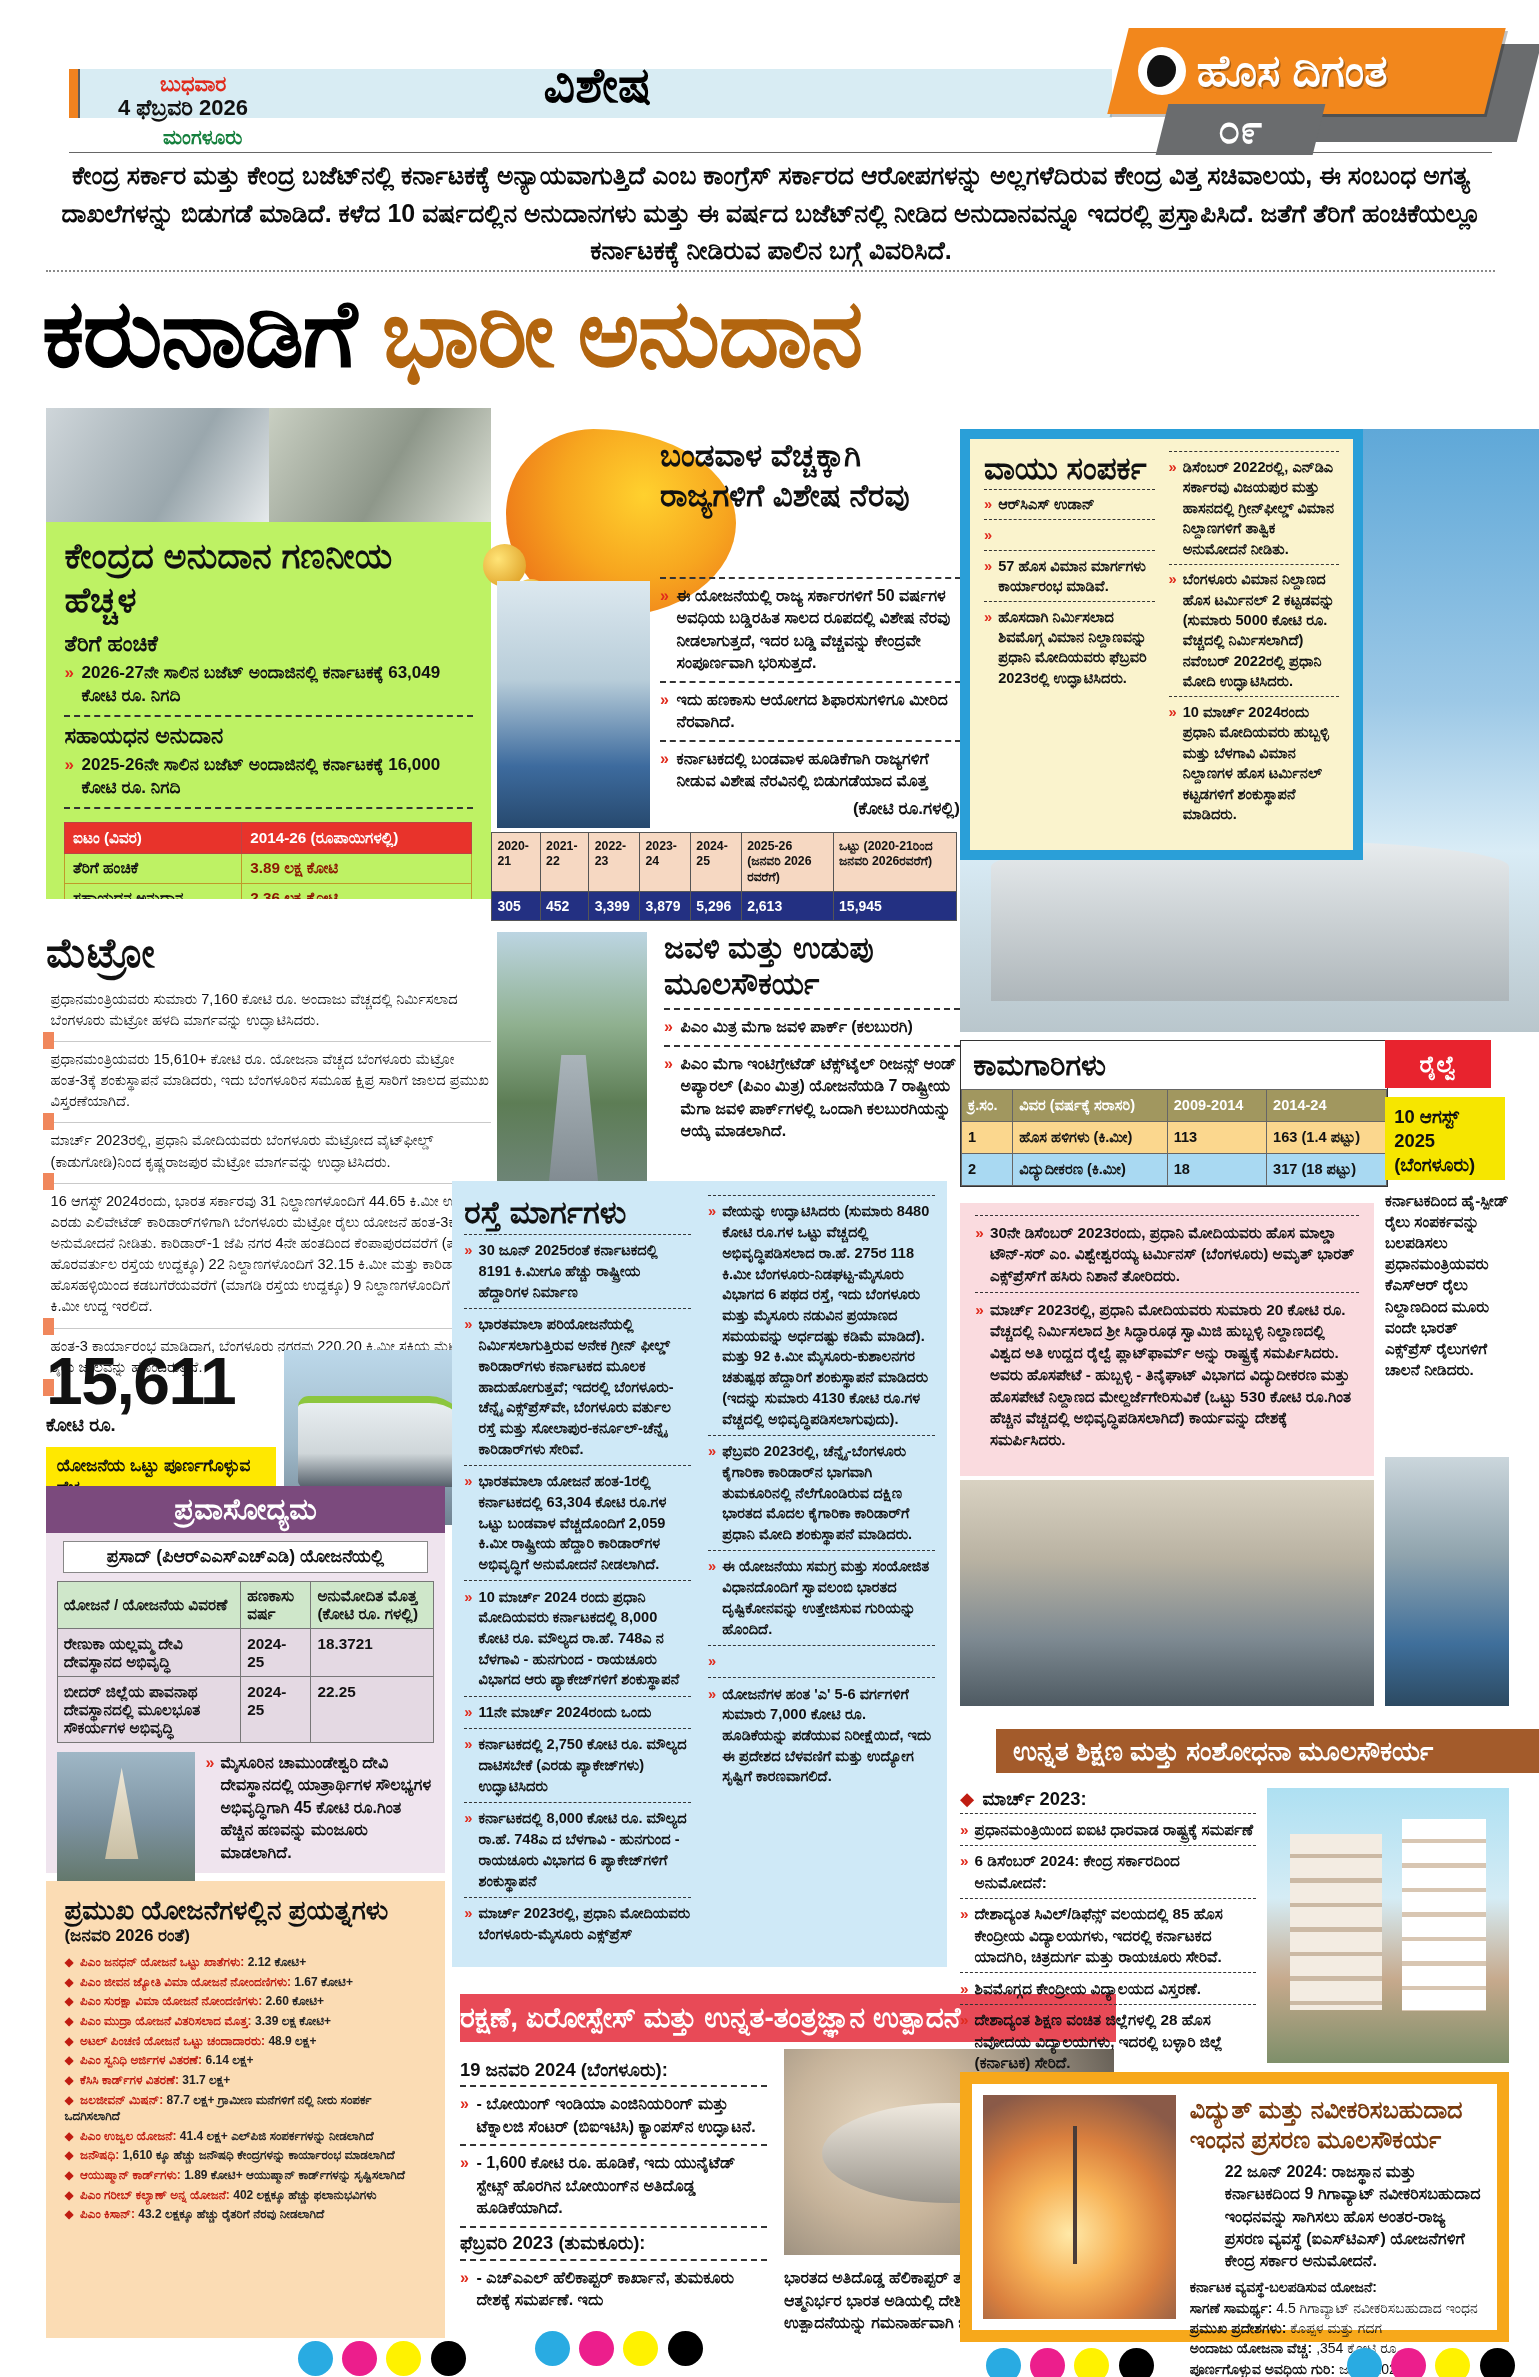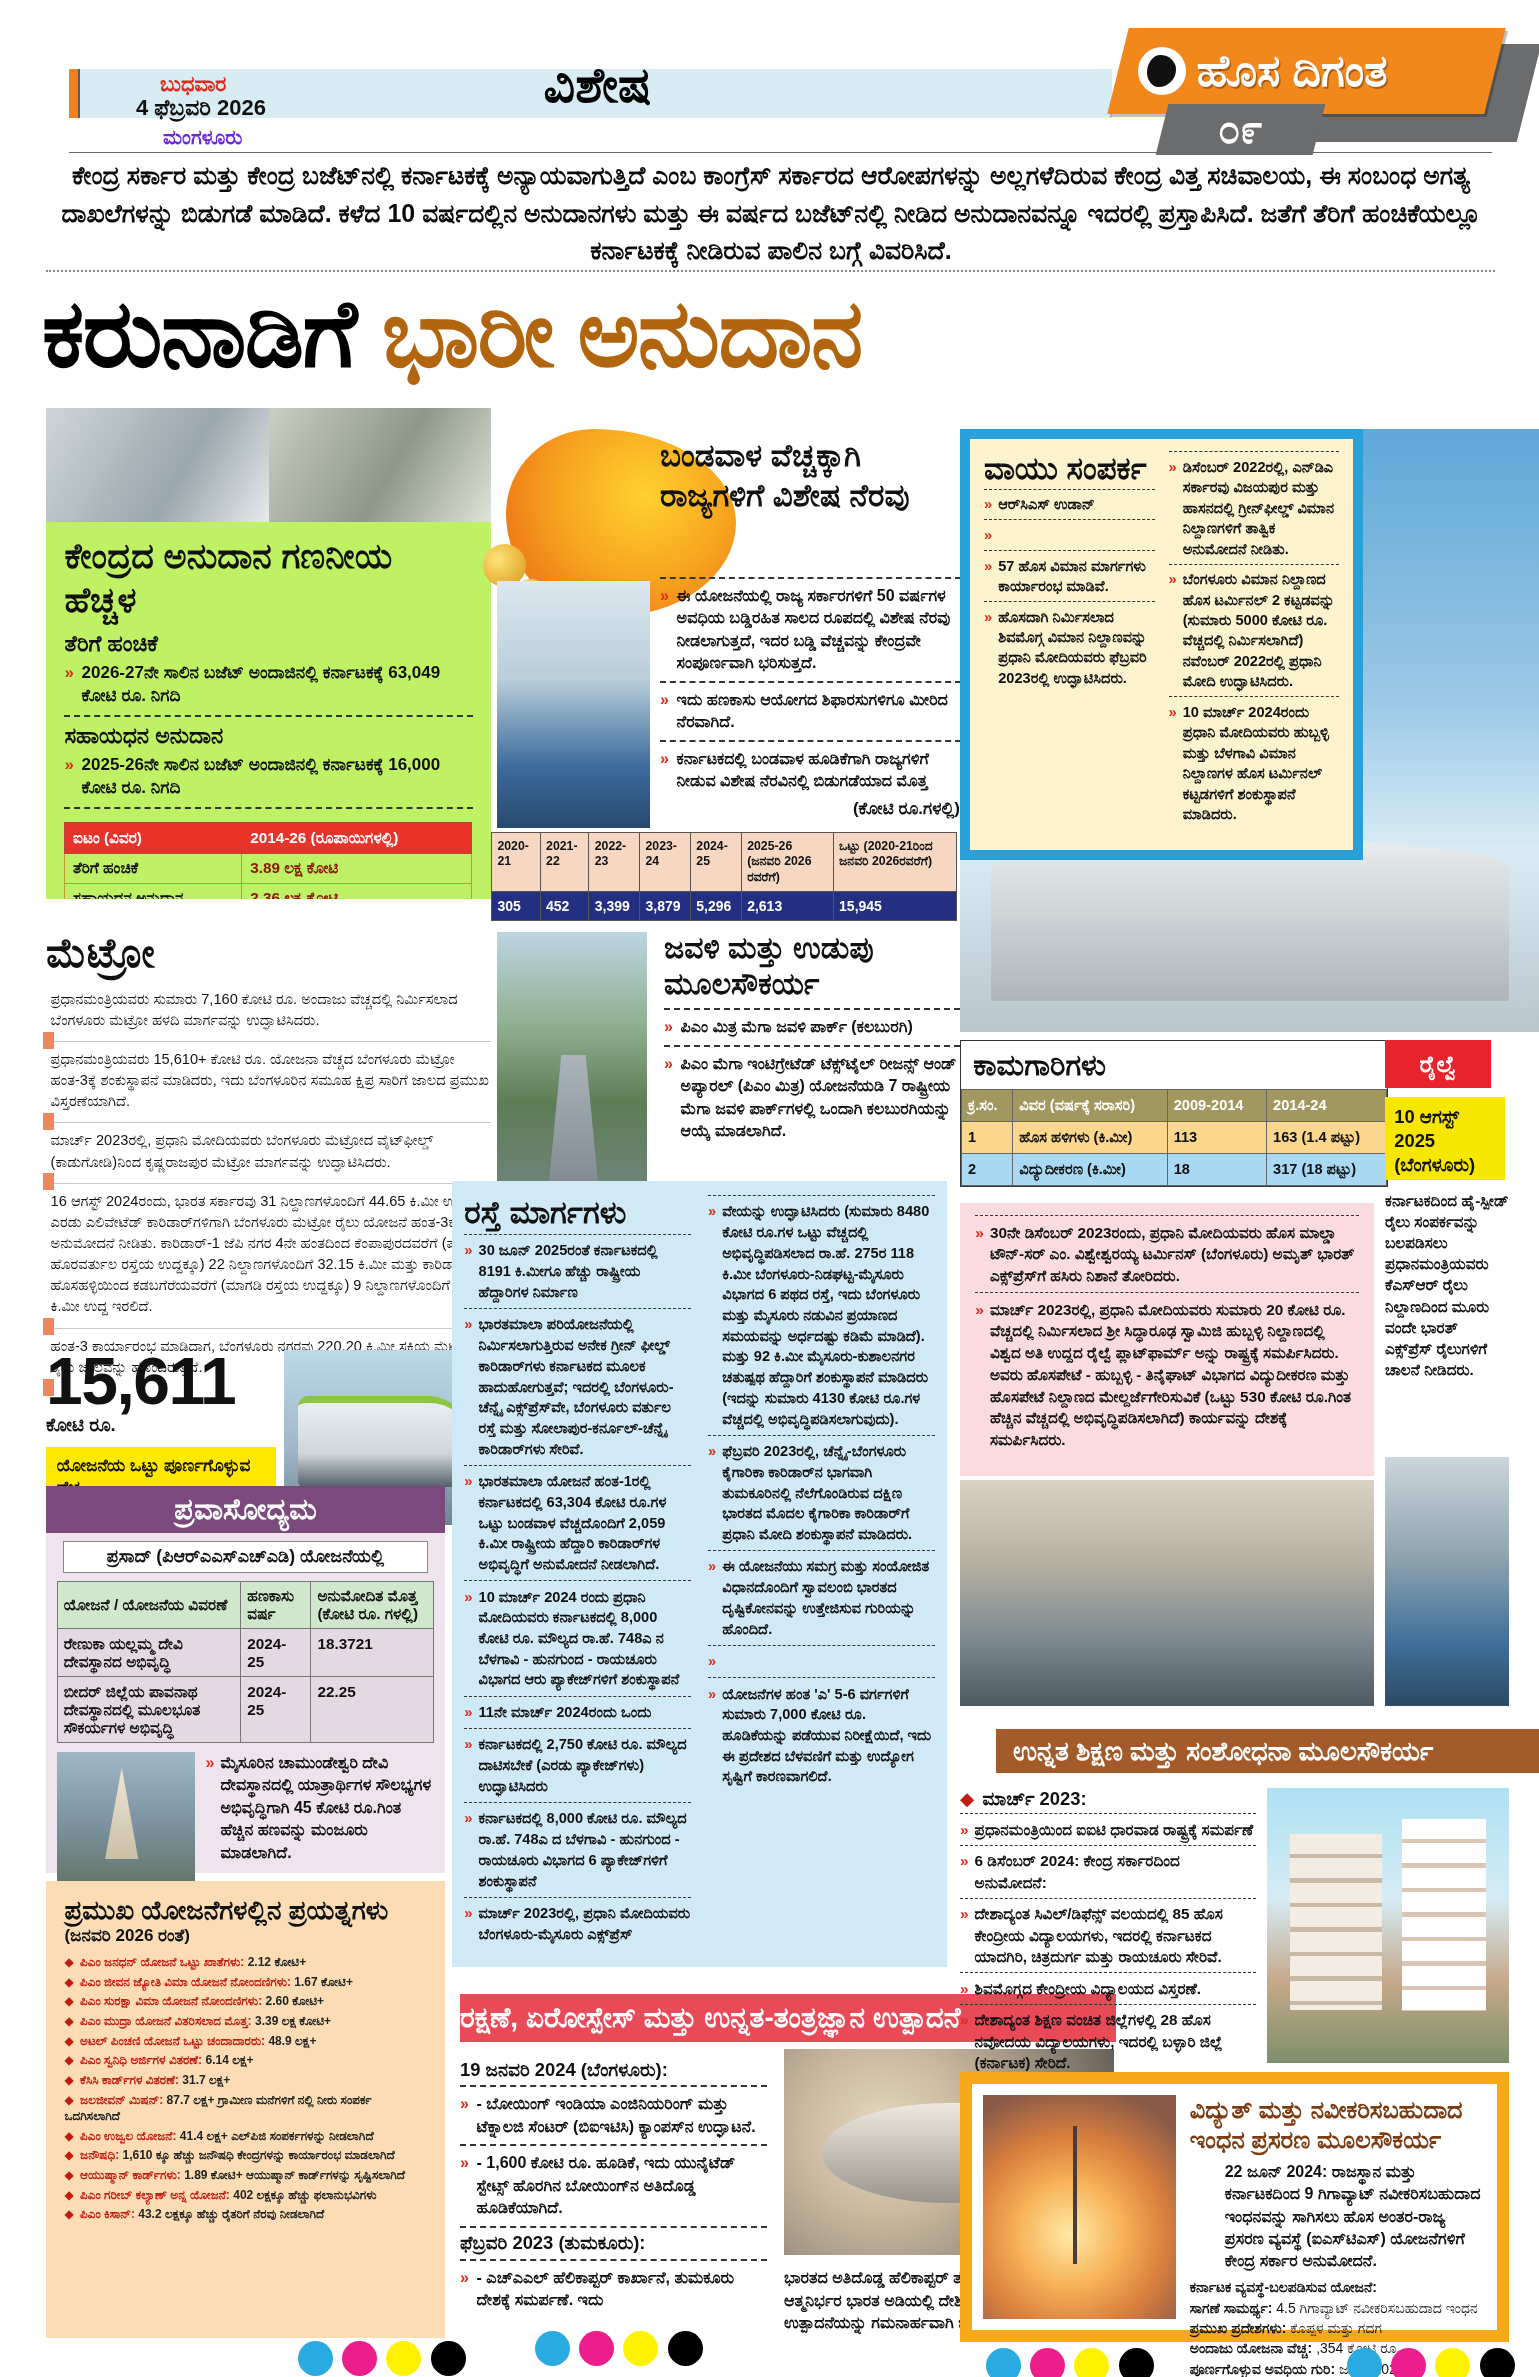--- a/index.html
+++ b/index.html
@@ -4,22 +4,22 @@
 <style>
   html,body{margin:0;padding:0;background:#e9e9e9;}
   *{box-sizing:border-box;}
   .page{position:relative;width:1540px;height:2377px;background:#ffffff;margin:0 auto;
         font-family:"Liberation Sans","DejaVu Sans",sans-serif;color:#111;overflow:hidden;}
   .abs{position:absolute;}
   
   .top-strip{left:69px;top:69px;width:1043px;height:49px;background:#d8ecf3;}
   .orange-accent{left:69px;top:69px;width:10.7px;height:49px;background:#f0821f;border-right:2.3px solid #5c5c5c;}
   .day{left:160px;top:72px;font-size:21px;font-weight:900;color:#e02a1c;}
-  .date{left:136px;top:95px;font-size:22px;font-weight:900;color:#111;}
-  .city{left:163px;top:126px;font-size:20px;font-weight:900;color:#6d28d9;}
+  .date{left:118px;top:95px;font-size:22px;font-weight:900;color:#111;}
+  .city{left:163px;top:126px;font-size:20px;font-weight:900;color:#15803d;}
   .section-title{left:475px;top:57px;width:245px;text-align:center;font-size:49px;font-weight:900;color:#000;}
   .hairline{left:69px;top:152px;width:1423px;border-top:1.5px solid #666;}
   .mast-gray{left:1187px;top:44px;width:342px;height:98px;background:#6a6c6e;transform:skewX(-14deg);}
   .mast-orange{left:1118px;top:28px;width:377px;height:86px;background:#f2871c;transform:skewX(-14deg);
                box-shadow:3.1px 3.1px 0 rgba(0,0,0,.25);}
   .mast-inner{transform:skewX(14deg);height:100%;display:flex;align-items:center;padding-left:20px;gap:10.7px;}
   .logo{width:48px;height:48px;border-radius:50%;background:#fff;position:relative;flex:0 0 auto;}
   .logo:before{content:"";position:absolute;left:9.2px;top:7.7px;width:29px;height:32px;background:#111;
                border-radius:46% 54% 60% 40%/55% 45% 55% 45%;}
   .mast-name{color:#fff;font-size:44px;font-weight:900;line-height:1;text-shadow:1.5px 1.5px 0 rgba(0,0,0,.3);}

